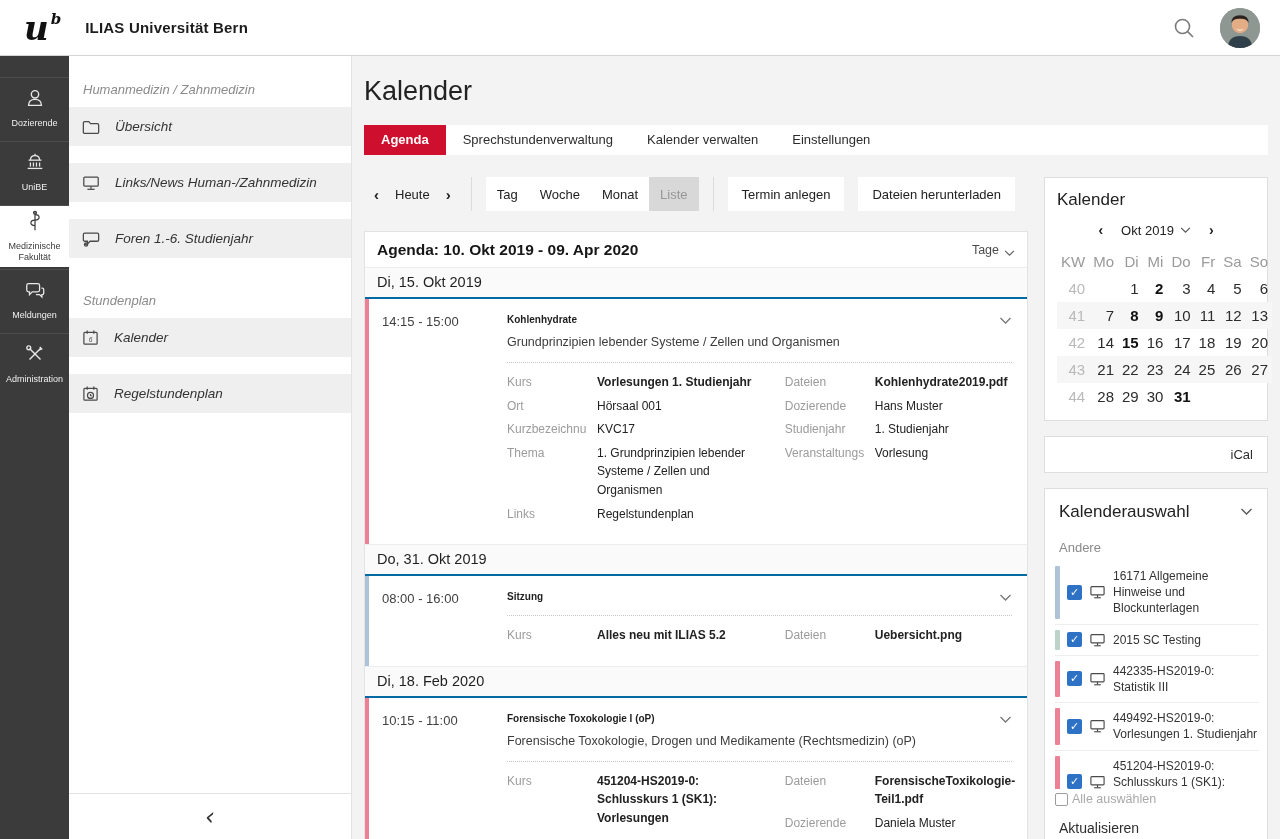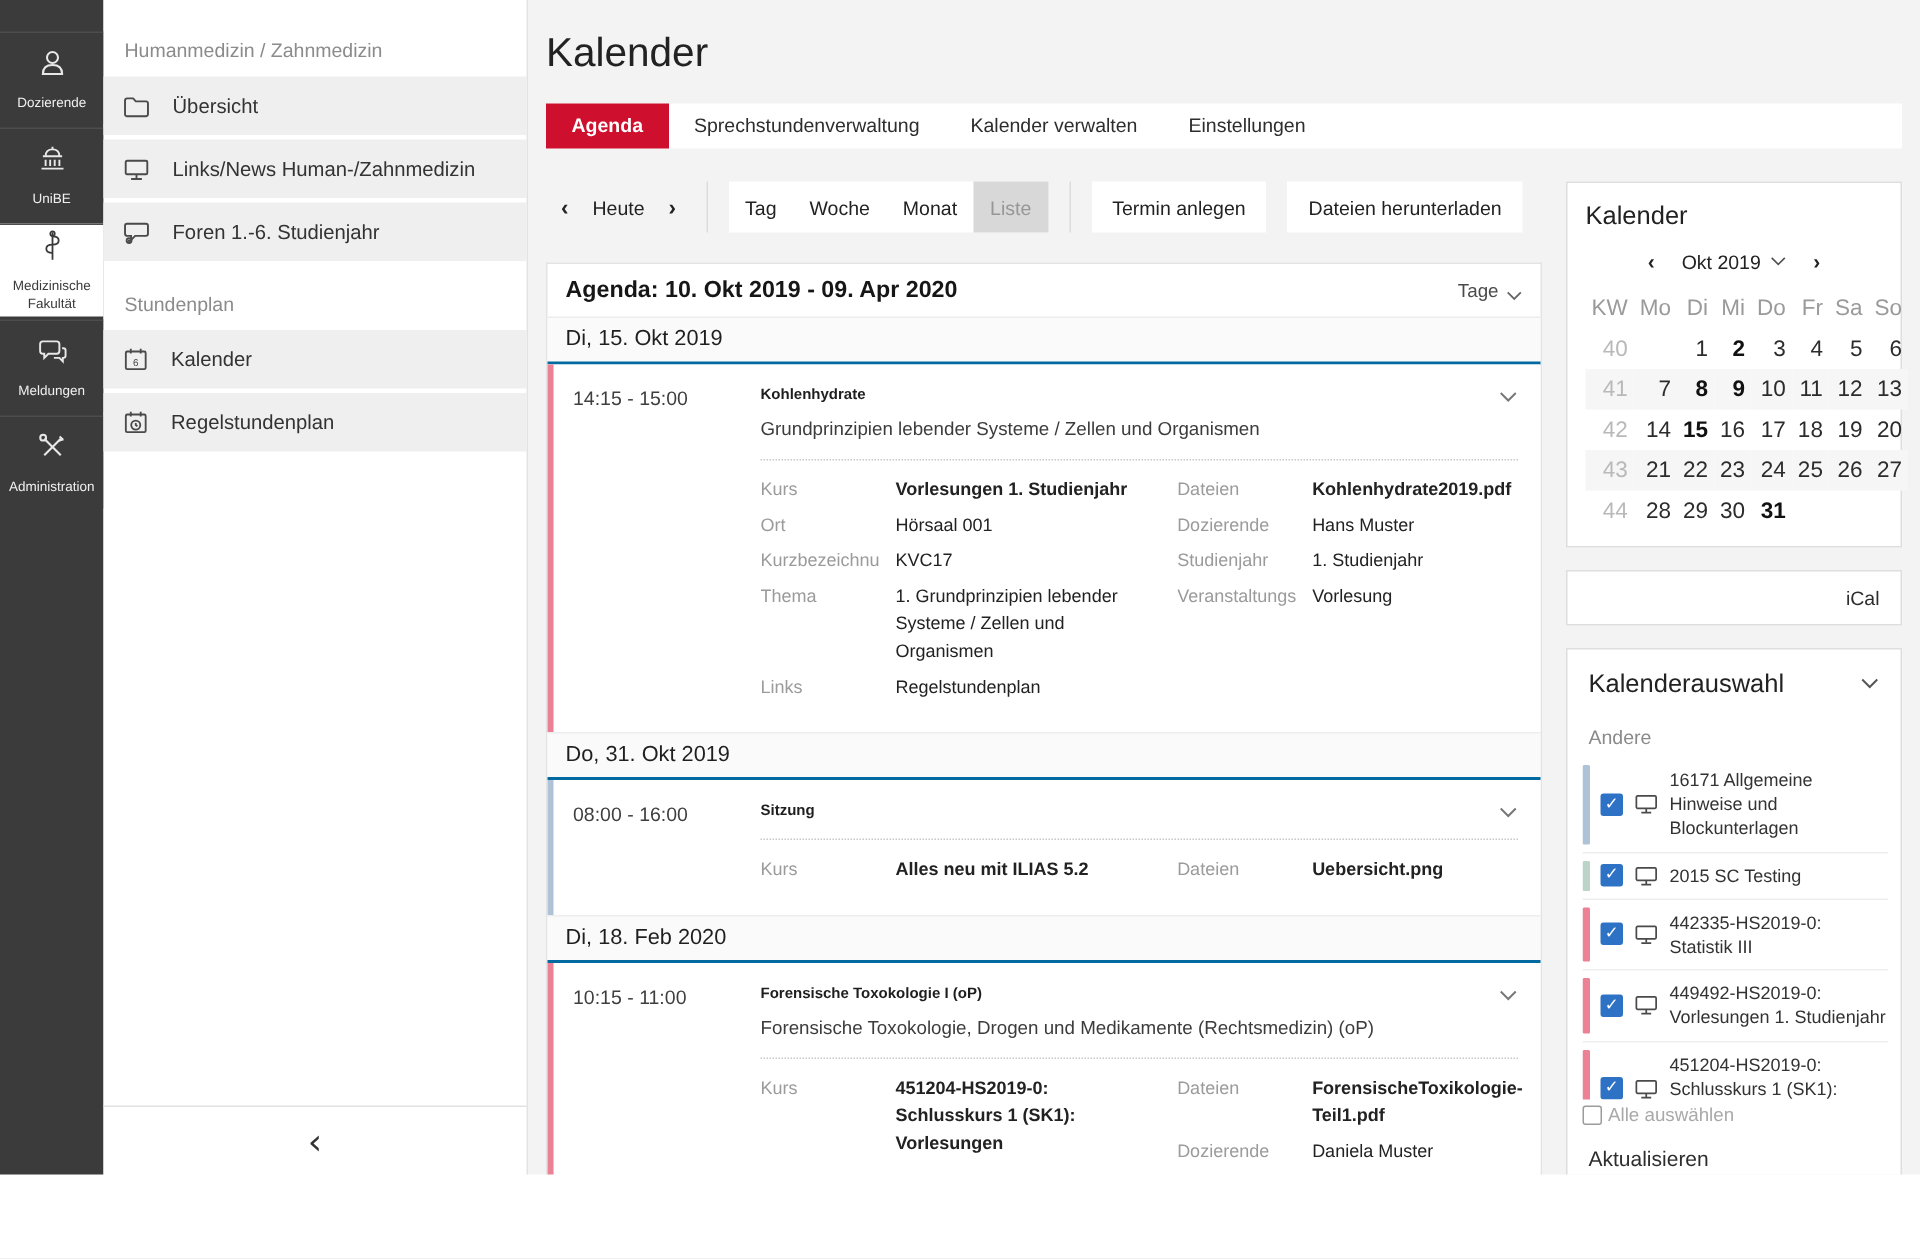--- a/index.html
+++ b/index.html
@@ -23,24 +23,24 @@
   
   .rail { width:69px; background:#3b3b3b; display:flex; flex-direction:column; padding-top:21px; flex-shrink:0; }
   .rail-tile { height:62px; margin-bottom:2px; background:#3b3b3b; border-top:1px solid #4d4d4d; display:flex; flex-direction:column; align-items:center; justify-content:center; gap:5px; cursor:pointer; }
   .rail-tile .ico { color:#e8e8e8; }
   .rail-tile .lbl { font-size:9px; color:#f0f0f0; text-align:center; line-height:1.25; padding:0 2px; }
   .rail-tile.active { background:#fff; }
   .rail-tile.active .ico { color:#3a3a3a; }
   .rail-tile.active .lbl { color:#3a3a3a; }
 
   
-  .sidebar { width:283px; background:#fff; border-right:1px solid #e3e3e3; flex-shrink:0; display:flex; flex-direction:column; }
+  .sidebar { width:283px; background:#fff; border-right:1px solid #e3e3e3; flex-shrink:0; display:flex; flex-direction:column;font-style:italic; }
   .side-section-title { font-size:13px; color:#8b8b8b; padding:26px 14px 10px 14px; }
   .side-section-title.second { padding-top:18px; }
-  .side-item { background:#efefef; height:39px; margin-bottom:3px; display:flex; align-items:center; padding-left:13px; gap:15px; cursor:pointer; }
+  .side-item { background:#efefef; height:39px; margin-bottom:17px; display:flex; align-items:center; padding-left:13px; gap:15px; cursor:pointer; }
   .side-item .ico { color:#4a4a4a; display:flex; }
   .side-item .lbl { font-size:13.5px; color:#333; }
   .side-foot { margin-top:auto; border-top:1px solid #e2e2e2; height:46px; display:flex; align-items:center; justify-content:center; }
   .collapse-arrow { font-size:24px; color:#333; cursor:pointer; line-height:1; font-family:"DejaVu Sans", sans-serif; }
 
   
   .main { flex:1; background:#f3f3f3; padding:0 12px; overflow:hidden; }
   .page-title { font-size:27px; font-weight:400; color:#222; margin-top:20px; }
   .tabbar { margin-top:18px; background:#fff; height:30px; display:flex; font-size:13px; }
   .tab { padding:0 17px; line-height:30px; color:#2d2d2d; cursor:pointer; white-space:nowrap; }
@@ -112,20 +112,41 @@
   .sel-all { display:flex; align-items:center; gap:4px; padding:3px 0 3px 10px; }
   .sel-all .lbl { font-size:12.5px; color:#a9a9a9; }
   .sel-all .cb { width:13px; height:13px; }
   .refresh { font-size:14px; color:#2e2e2e; padding:11px 0 10px 14px; cursor:pointer; }
 </style>
 </head>
 <body>
 
 <div class="page">
 
+  <div class="hdr">
+    <div class="logo"><span class="u">u</span><span class="b">b</span></div>
+    <div class="brand">ILIAS Universität Bern</div>
+    <div class="hdr-right">
+      <div class="search-btn">
+        <svg width="24" height="24" viewBox="0 0 24 24" fill="none" stroke="#7a7a7a" stroke-width="1.6">
+          <circle cx="10.5" cy="10.5" r="7"></circle>
+            <line x1="15.6" y1="15.6" x2="21" y2="21"></line>
+        </svg>
+      </div>
+      <div class="avatar">
+        <svg width="40" height="40" viewBox="0 0 40 40">
+          <rect width="40" height="40" fill="#8f9793"></rect>
+          <path d="M8 40 Q8 28 20 28 Q32 28 32 40 Z" fill="#30404a"></path>
+          <circle cx="20" cy="17" r="8.2" fill="#e5ad85"></circle>
+          <path d="M11.5 15 Q11 7.5 20 7.2 Q29 7.5 28.5 15 Q27 10.5 20 10.8 Q13 10.5 11.5 15 Z" fill="#2b2320"></path>
+          <path d="M16 20.5 Q20 23 24 20.5 Q22 22.8 20 22.8 Q18 22.8 16 20.5 Z" fill="#fff"></path>
+        </svg>
+      </div>
+    </div>
+  </div>
 
   <div class="app">
 
     <nav class="rail">
       <div class="rail-tile">
         <span class="ico">
           <svg width="22" height="22" viewBox="0 0 24 24" fill="none" stroke="currentColor" stroke-width="1.5">
             <circle cx="12" cy="8" r="4"></circle>
               <path d="M5 20 Q5 13.5 12 13.5 Q19 13.5 19 20 Z"></path>
           </svg></span>

